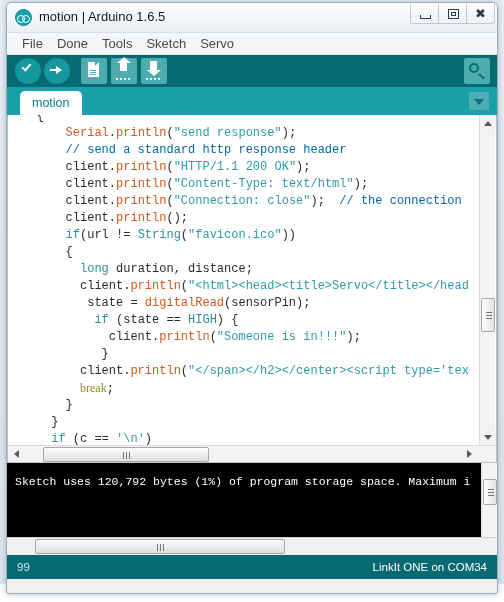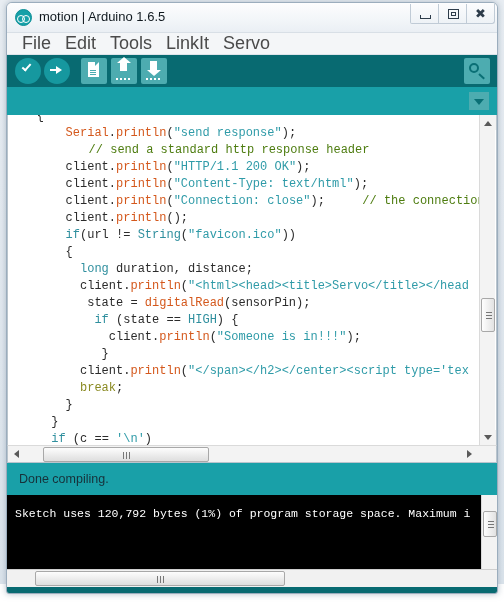--- a/index.html
+++ b/index.html
@@ -91,21 +91,21 @@
 
   
   .menubar {
     height: 22px;
     background: #f4f6f8;
     border-bottom: 1px solid #dde4ea;
     display: flex; align-items: center;
     padding-left: 8px;
   }
   .menu-item {
-    font-size: 18px; color: #4a4a4a;
+    font-size: 13px; color: #4a4a4a;
     padding: 2px 7px;
     cursor: default;
   }
 
   
   .toolbar {
     position: relative;
     height: 32px;
     background: #086a71;
     display: flex; align-items: center;
@@ -262,22 +262,22 @@
     font-size: 12px;
     line-height: 17px;
     white-space: pre;
     color: #2b2b2b;
     overflow: hidden;
   }
   .code .ln { display: block; height: 17px; }
   .kw   { color: #2f8f9e; }
   .fn   { color: #d4581c; }
   .str  { color: #2f9ba8; }
-  .cmt  { color: #4d7c0f; margin-left: 23px; }
-  .brk  { color: #8a8a22; }
+  .cmt  { color: #0369a1; }
+  .brk  { color: #8a8a22; font-family: Liberation Serif, serif; }
   .pl   { color: #2b2b2b; }
 
   
   .vscroll {
     position: absolute; right: 1px; top: 0;
     width: 16px; bottom: 0;
     background: #f3f3f3;
     border-left: 1px solid #dadada;
   }
   .vs-up, .vs-dn {
@@ -456,23 +456,23 @@
             <span class="gl-max"></span>
           </div>
         <div class="winbtn">
             <span class="gl-close">✖</span>
           </div>
       </div>
     </div>
 
     <div class="menubar">
       <div class="menu-item">File</div>
-      <div class="menu-item">Edit</div>
+      <div class="menu-item">Done</div>
       <div class="menu-item">Tools</div>
-      <div class="menu-item">LinkIt</div>
+      <div class="menu-item">Sketch</div>
       <div class="menu-item">Servo</div>
     </div>
 
     <div class="toolbar">
       <div class="tbtn round">
           <span class="ic-check"></span>
         </div>
       <div class="tbtn round">
           <span class="ic-arrow"></span>
         </div>
@@ -486,38 +486,38 @@
       <div class="tbtn sq">
           <span class="ic-dn"></span>
           <span class="ic-base"></span>
         </div>
       <div class="serial-btn">
           <span class="ic-mag"></span>
         </div>
     </div>
 
     <div class="tabbar">
+      <div class="tab">motion</div>
       <div class="tab-drop"></div>
     </div>
 
     <div class="editor-wrap">
       <div class="code" id="code-area"><span class="ln"><span class="pl">    {</span></span><span class="ln"><span class="pl">        </span><span class="fn">Serial</span><span class="pl">.</span><span class="fn">println</span><span class="pl">(</span><span class="str">"send response"</span><span class="pl">);</span></span><span class="ln"><span class="pl">        </span><span class="cmt">// send a standard http response header</span></span><span class="ln"><span class="pl">        client.</span><span class="fn">println</span><span class="pl">(</span><span class="str">"HTTP/1.1 200 OK"</span><span class="pl">);</span></span><span class="ln"><span class="pl">        client.</span><span class="fn">println</span><span class="pl">(</span><span class="str">"Content-Type: text/html"</span><span class="pl">);</span></span><span class="ln"><span class="pl">        client.</span><span class="fn">println</span><span class="pl">(</span><span class="str">"Connection: close"</span><span class="pl">);  </span><span class="cmt">// the connection</span></span><span class="ln"><span class="pl">        client.</span><span class="fn">println</span><span class="pl">();</span></span><span class="ln"><span class="pl">        </span><span class="kw">if</span><span class="pl">(url != </span><span class="kw">String</span><span class="pl">(</span><span class="str">"favicon.ico"</span><span class="pl">))</span></span><span class="ln"><span class="pl">        {</span></span><span class="ln"><span class="pl">          </span><span class="kw">long</span><span class="pl"> duration, distance;</span></span><span class="ln"><span class="pl">          client.</span><span class="fn">println</span><span class="pl">(</span><span class="str">"&lt;html&gt;&lt;head&gt;&lt;title&gt;Servo&lt;/title&gt;&lt;/head</span></span><span class="ln"><span class="pl">           state = </span><span class="fn">digitalRead</span><span class="pl">(sensorPin);</span></span><span class="ln"><span class="pl">            </span><span class="kw">if</span><span class="pl"> (state == </span><span class="kw">HIGH</span><span class="pl">) {</span></span><span class="ln"><span class="pl">              client.</span><span class="fn">println</span><span class="pl">(</span><span class="str">"Someone is in!!!"</span><span class="pl">);</span></span><span class="ln"><span class="pl">             }</span></span><span class="ln"><span class="pl">          client.</span><span class="fn">println</span><span class="pl">(</span><span class="str">"&lt;/span&gt;&lt;/h2&gt;&lt;/center&gt;&lt;script type='tex</span></span><span class="ln"><span class="pl">          </span><span class="brk">break</span><span class="pl">;</span></span><span class="ln"><span class="pl">        }</span></span><span class="ln"><span class="pl">      }</span></span><span class="ln"><span class="pl">      </span><span class="kw">if</span><span class="pl"> (c == </span><span class="str">'\n'</span><span class="pl">)</span></span></div>
       <div class="vscroll">
         <div class="vs-up"></div>
         <div class="vs-thumb"></div>
         <div class="vs-dn"></div>
       </div>
     </div>
     <div class="hscroll">
       <div class="hs-l"></div>
       <div class="hs-thumb"></div>
       <div class="hs-r"></div>
     </div>
 
-    <div class="statusmsg">Done compiling.</div>
 
     <div class="console">
       <div class="console-text">Sketch uses 120,792 bytes (1%) of program storage space. Maximum i</div>
       <div class="cvscroll">
         <div class="cv-thumb"></div>
       </div>
     </div>
     <div class="console-hscroll">
       <div class="ch-thumb"></div>
     </div>

